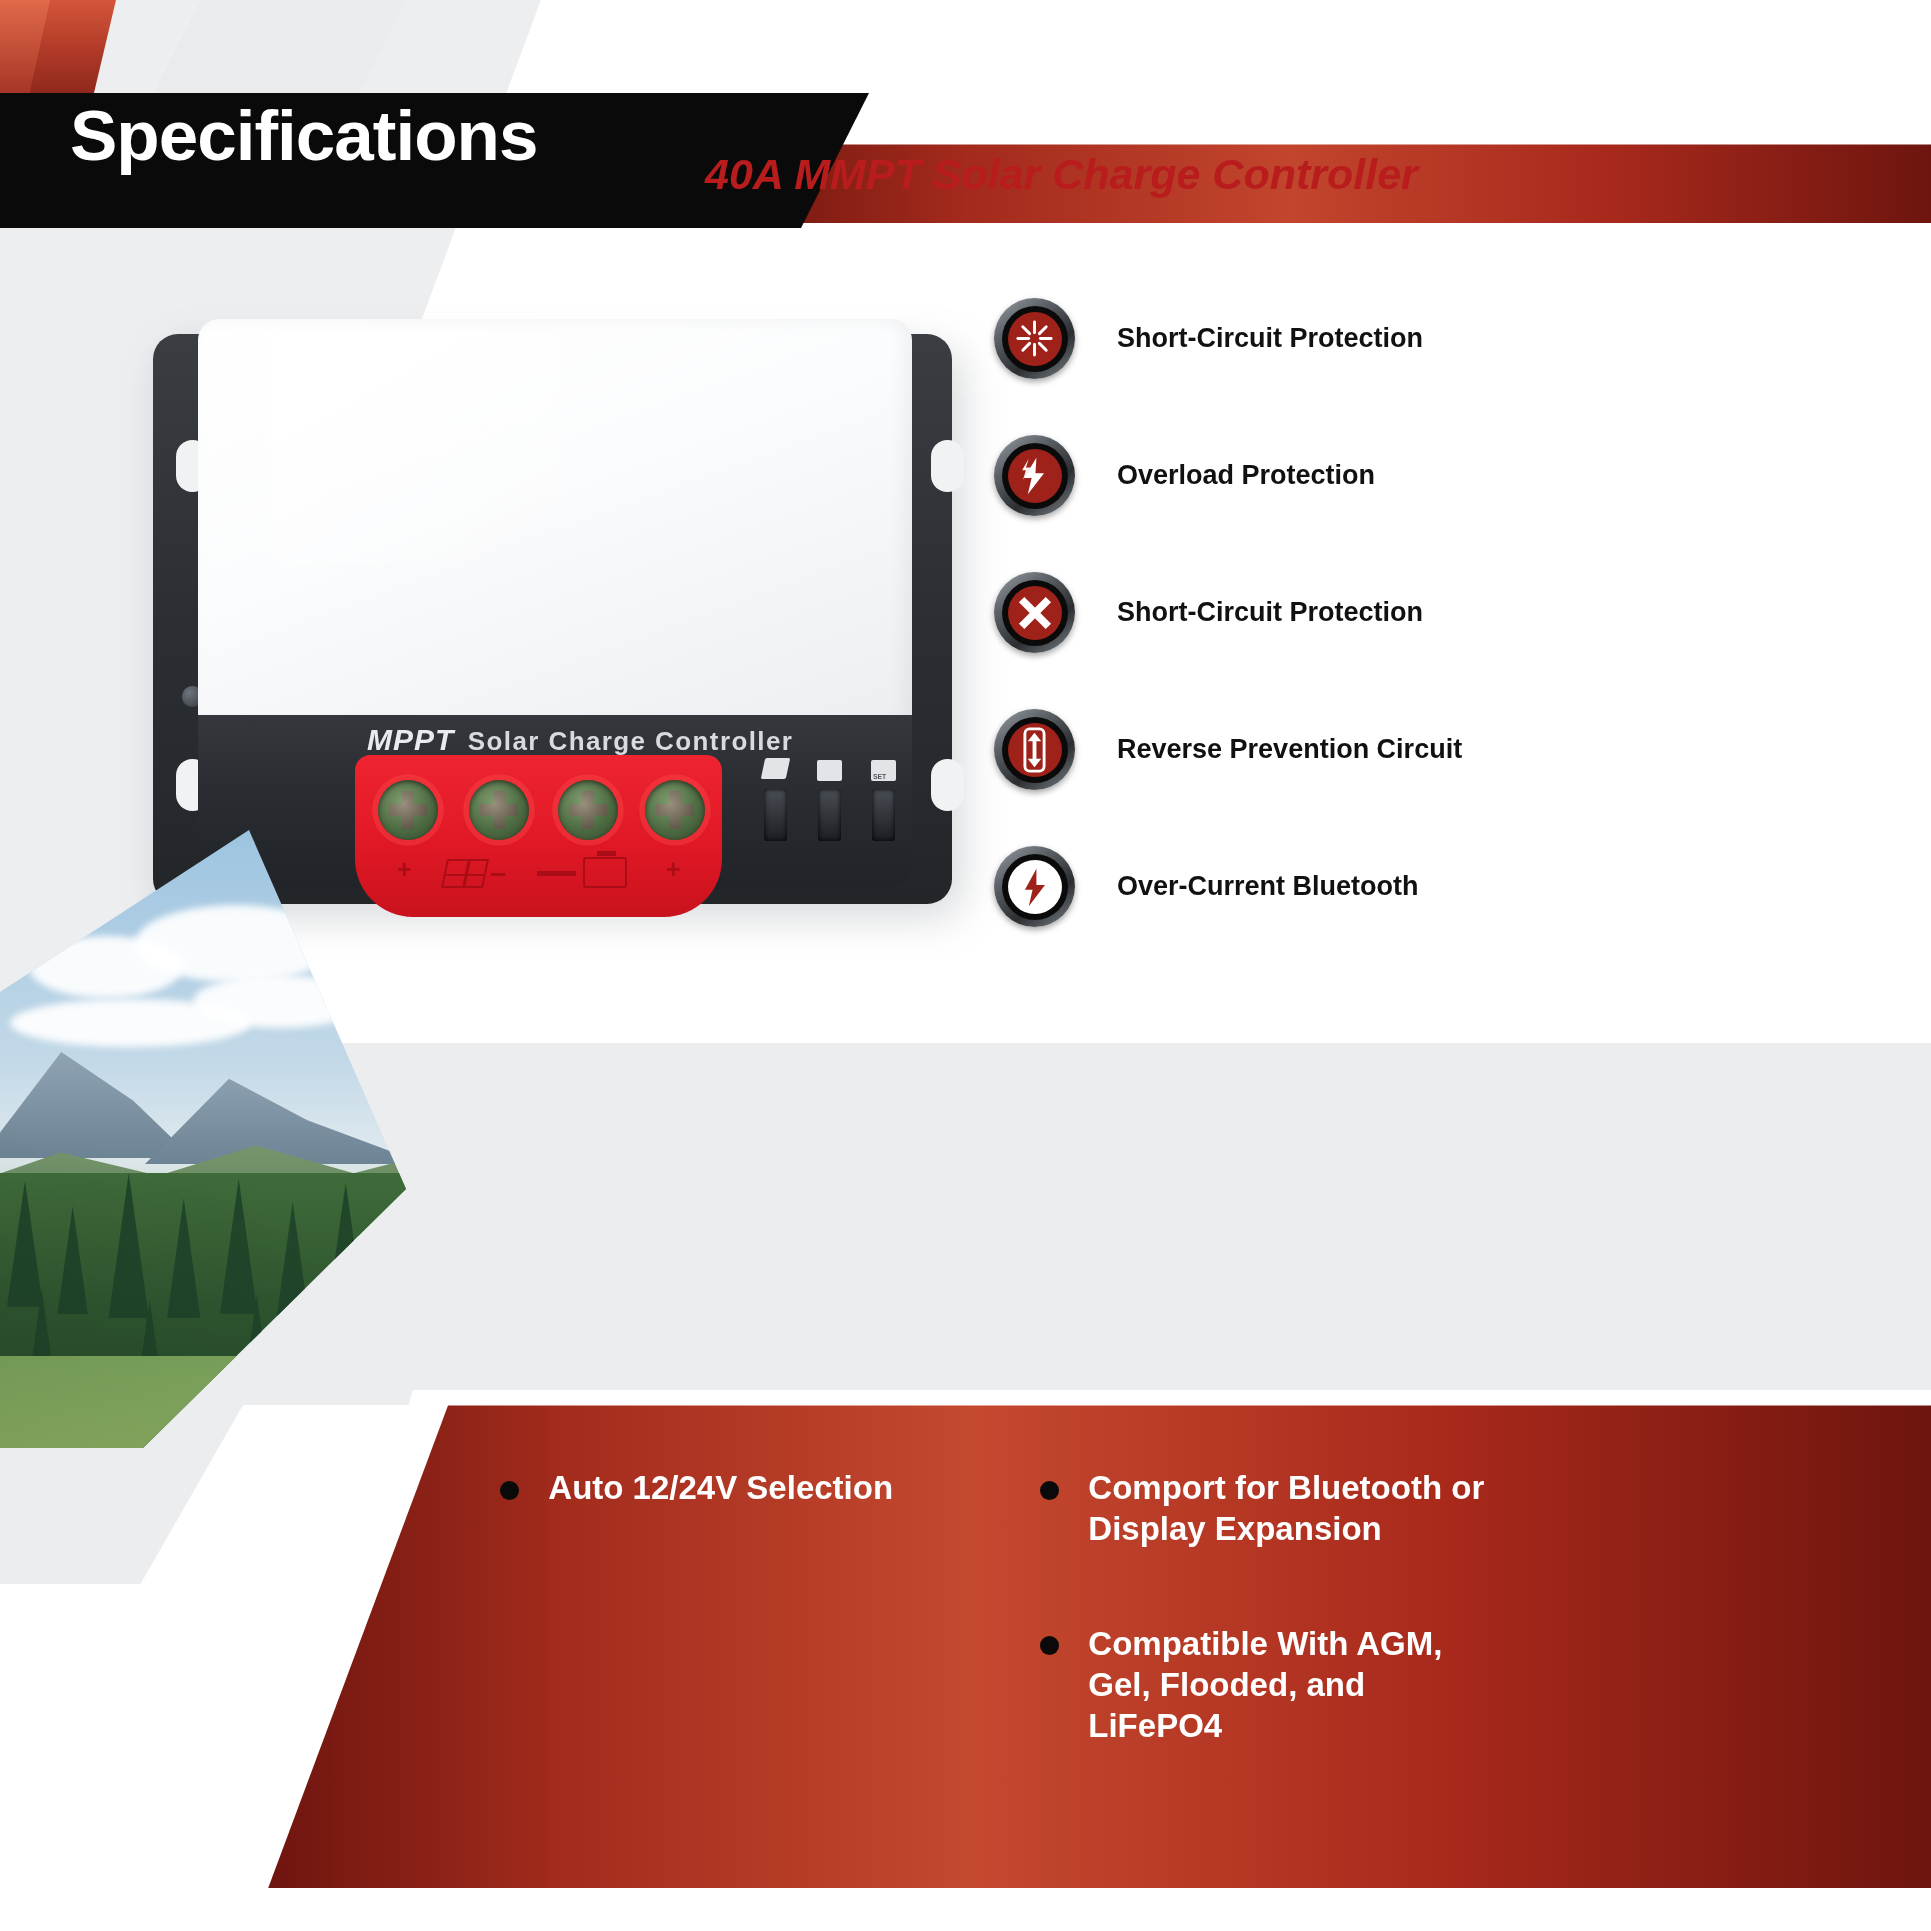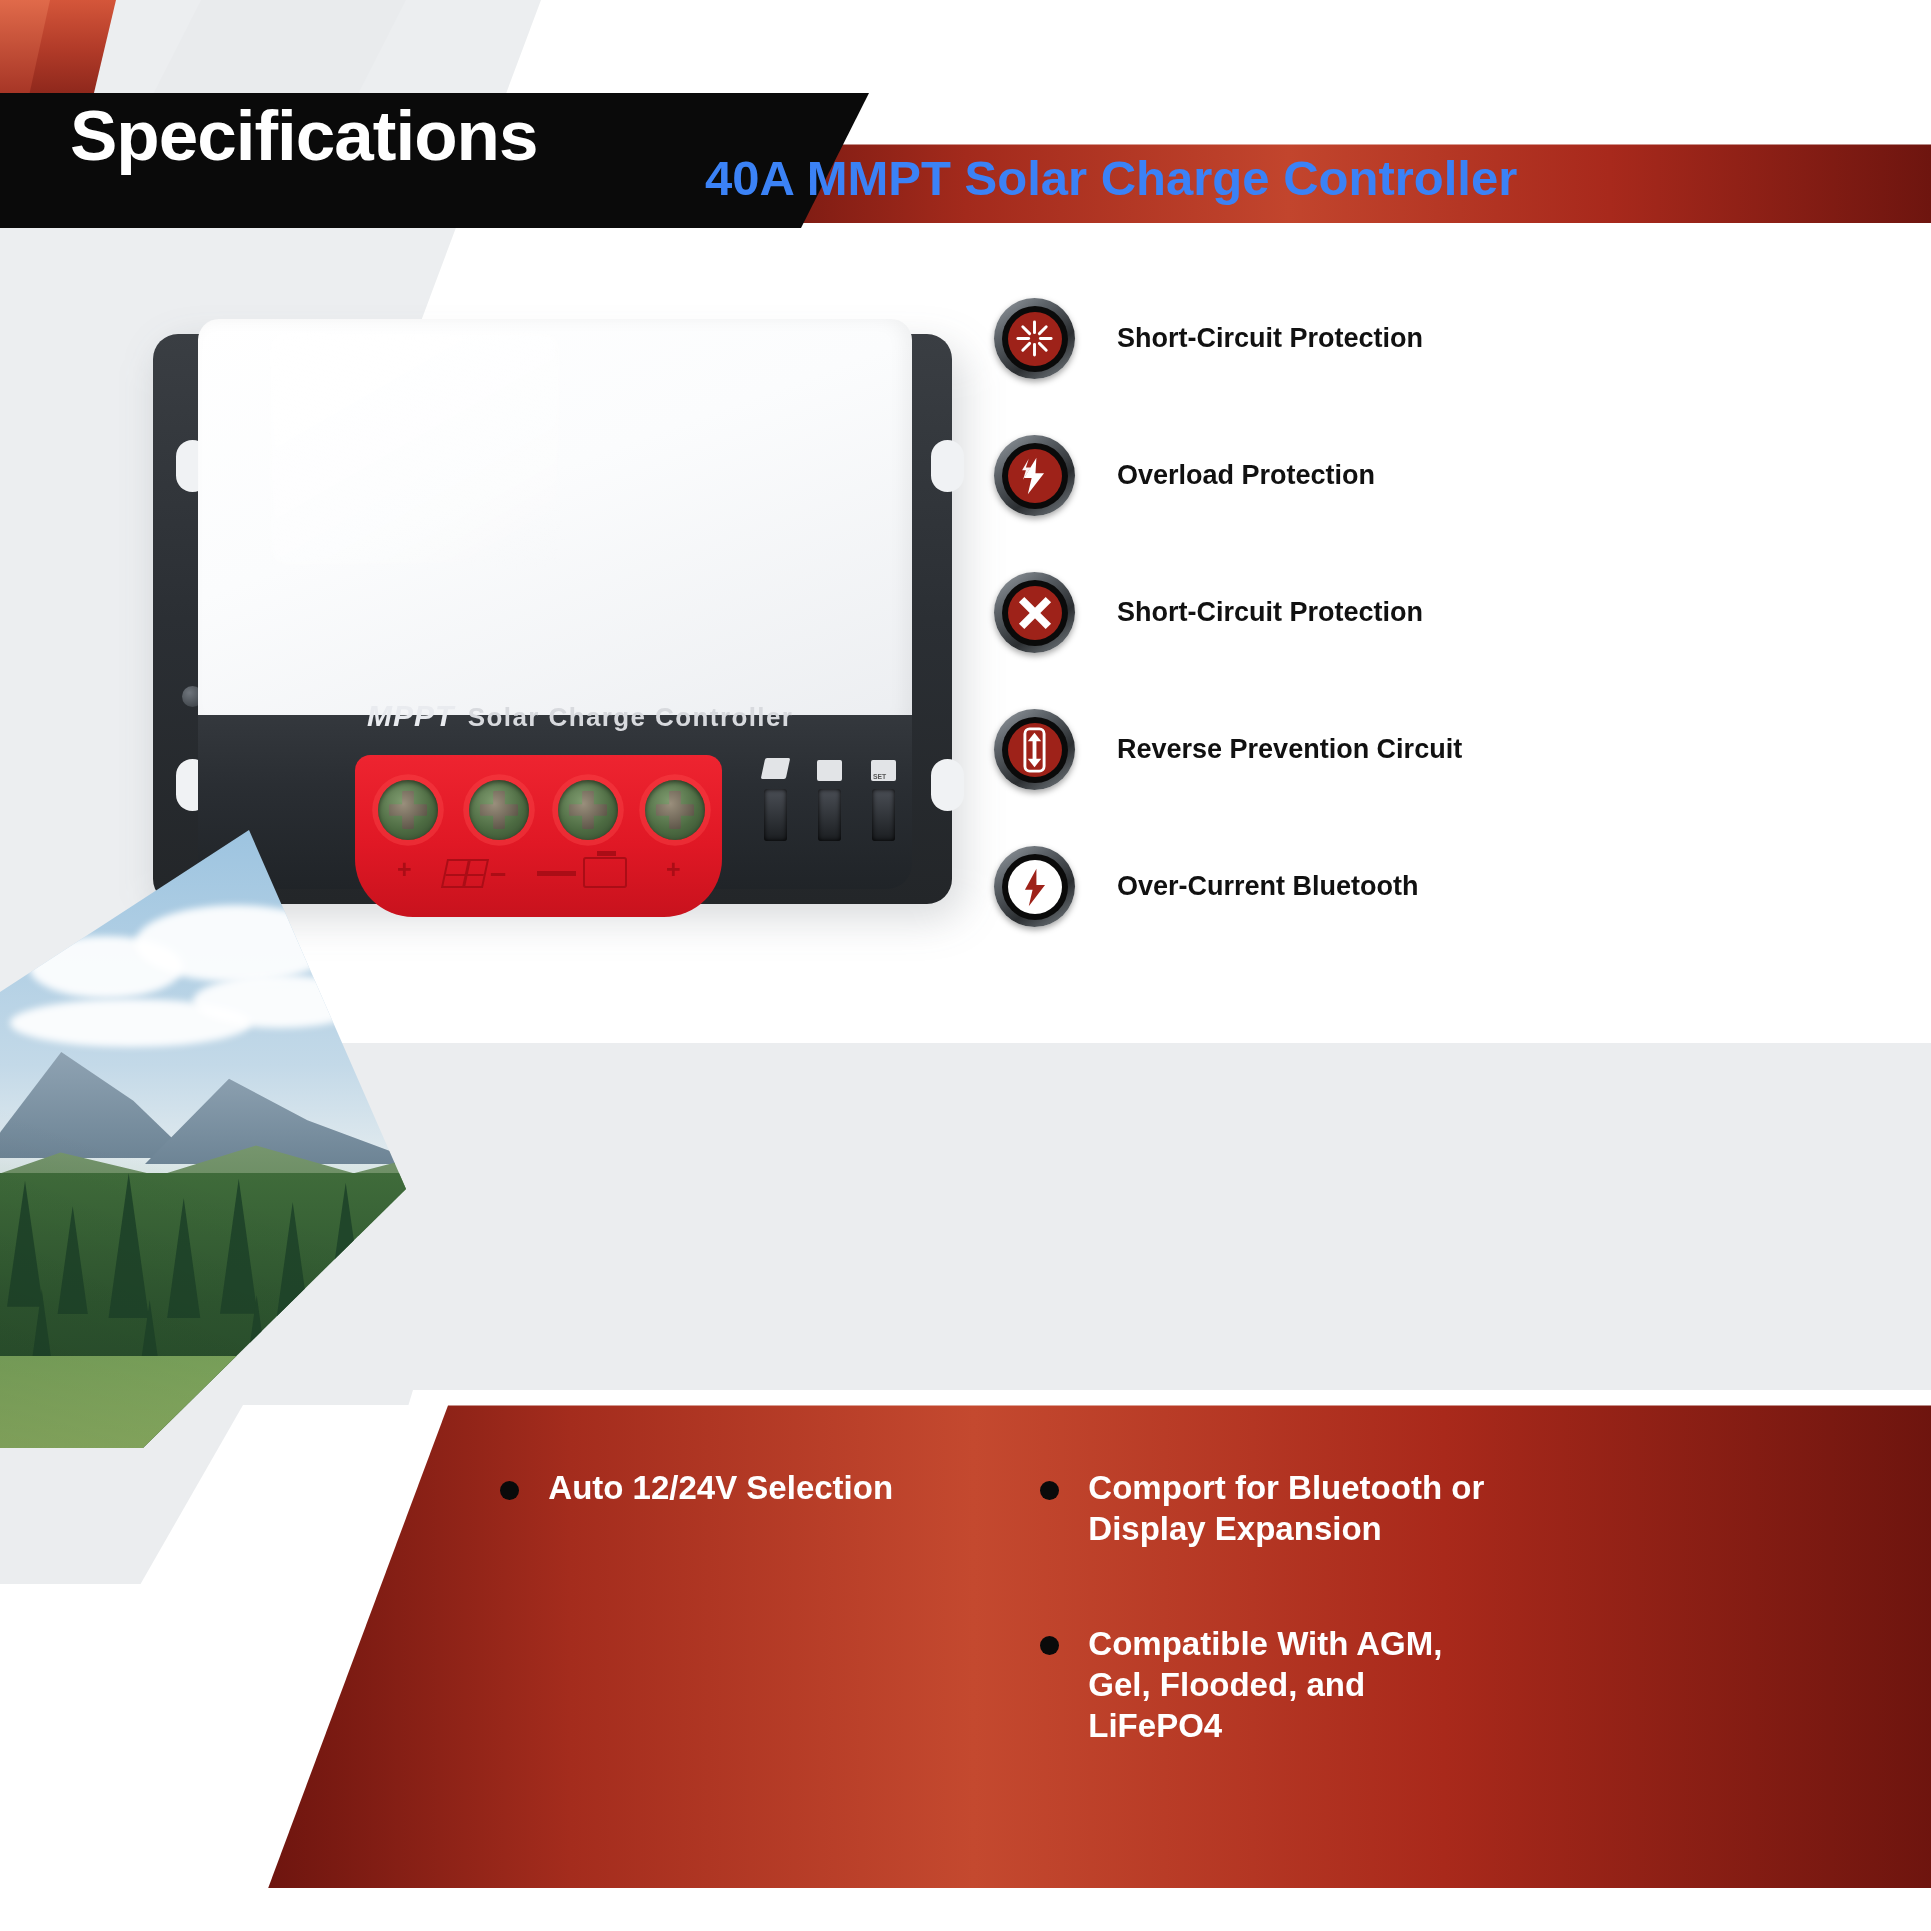--- a/index.html
+++ b/index.html
@@ -61,21 +61,21 @@
     background:#ffffff;
     clip-path: polygon(37px 0, 1255px 0, 1255px 97px, 0 97px);
   }
   .hdr-red {
     position:absolute; left:19.3px; top:17.4px; width:1236px; height:79px;
     background:linear-gradient(90deg,#6b140e 0%, #a32a1c 22%, #c2452d 48%, #a8291c 74%, #6e150f 100%);
     clip-path: polygon(41px 0, 1236px 0, 1236px 79px, 0 79px);
   }
   .hdr-sub {
     position:absolute; left:705px; top:150px; z-index:9;
-    color:#3b82f6; font-size:49px; font-weight:bold; letter-spacing:0px;
+    color:#b91c1c; font-size:43px; font-weight:bold; letter-spacing:0px;font-style:italic;
   }
 
   
   .device { position:absolute; left:145px; top:319px; width:821px; height:589px; z-index:4; }
   .dev-shadow {
     position:absolute; left:17.4px; top:29px; width:801px; height:570px;
     background:rgba(60,70,80,.20); filter:blur(21px); border-radius:29px;
   }
   .dev-back {
     position:absolute; left:7.7px; top:14.5px; width:799px; height:570px;
@@ -101,21 +101,21 @@
     position:absolute; left:72px; top:13.5px; width:290px; height:232px;
     background:linear-gradient(150deg, rgba(255,255,255,.95), rgba(255,255,255,0));
     border-radius:17.4px; filter:blur(2.9px);
   }
   .dev-band {
     position:absolute; left:53px; top:396px; width:714px; height:174px;
     background:linear-gradient(180deg,#34383d 0%, #2a2e33 40%, #202428 100%);
     border-radius:0 0 25px 25px;
   }
   .dev-brand {
-    position:absolute; left:222px; top:380px; z-index:3;
+    position:absolute; left:222px; top:404px; z-index:3;
     color:#d8dade; font-size:26px; font-weight:bold; white-space:nowrap;text-align:center;
   }
   .dev-brand .mppt { font-style:italic; font-size:30px; color:#e9ebef; letter-spacing:1px;}
   .dev-brand .sub { letter-spacing:1.4px; margin-left:13.5px; }
 
   .term-block {
     position:absolute; left:210px; top:436px; width:367px; height:162px;
     background:linear-gradient(180deg,#ee2430 0%, #e01825 55%, #c8121d 100%);
     border-radius:15.4px 15.4px 58px 58px; z-index:3;
   }

